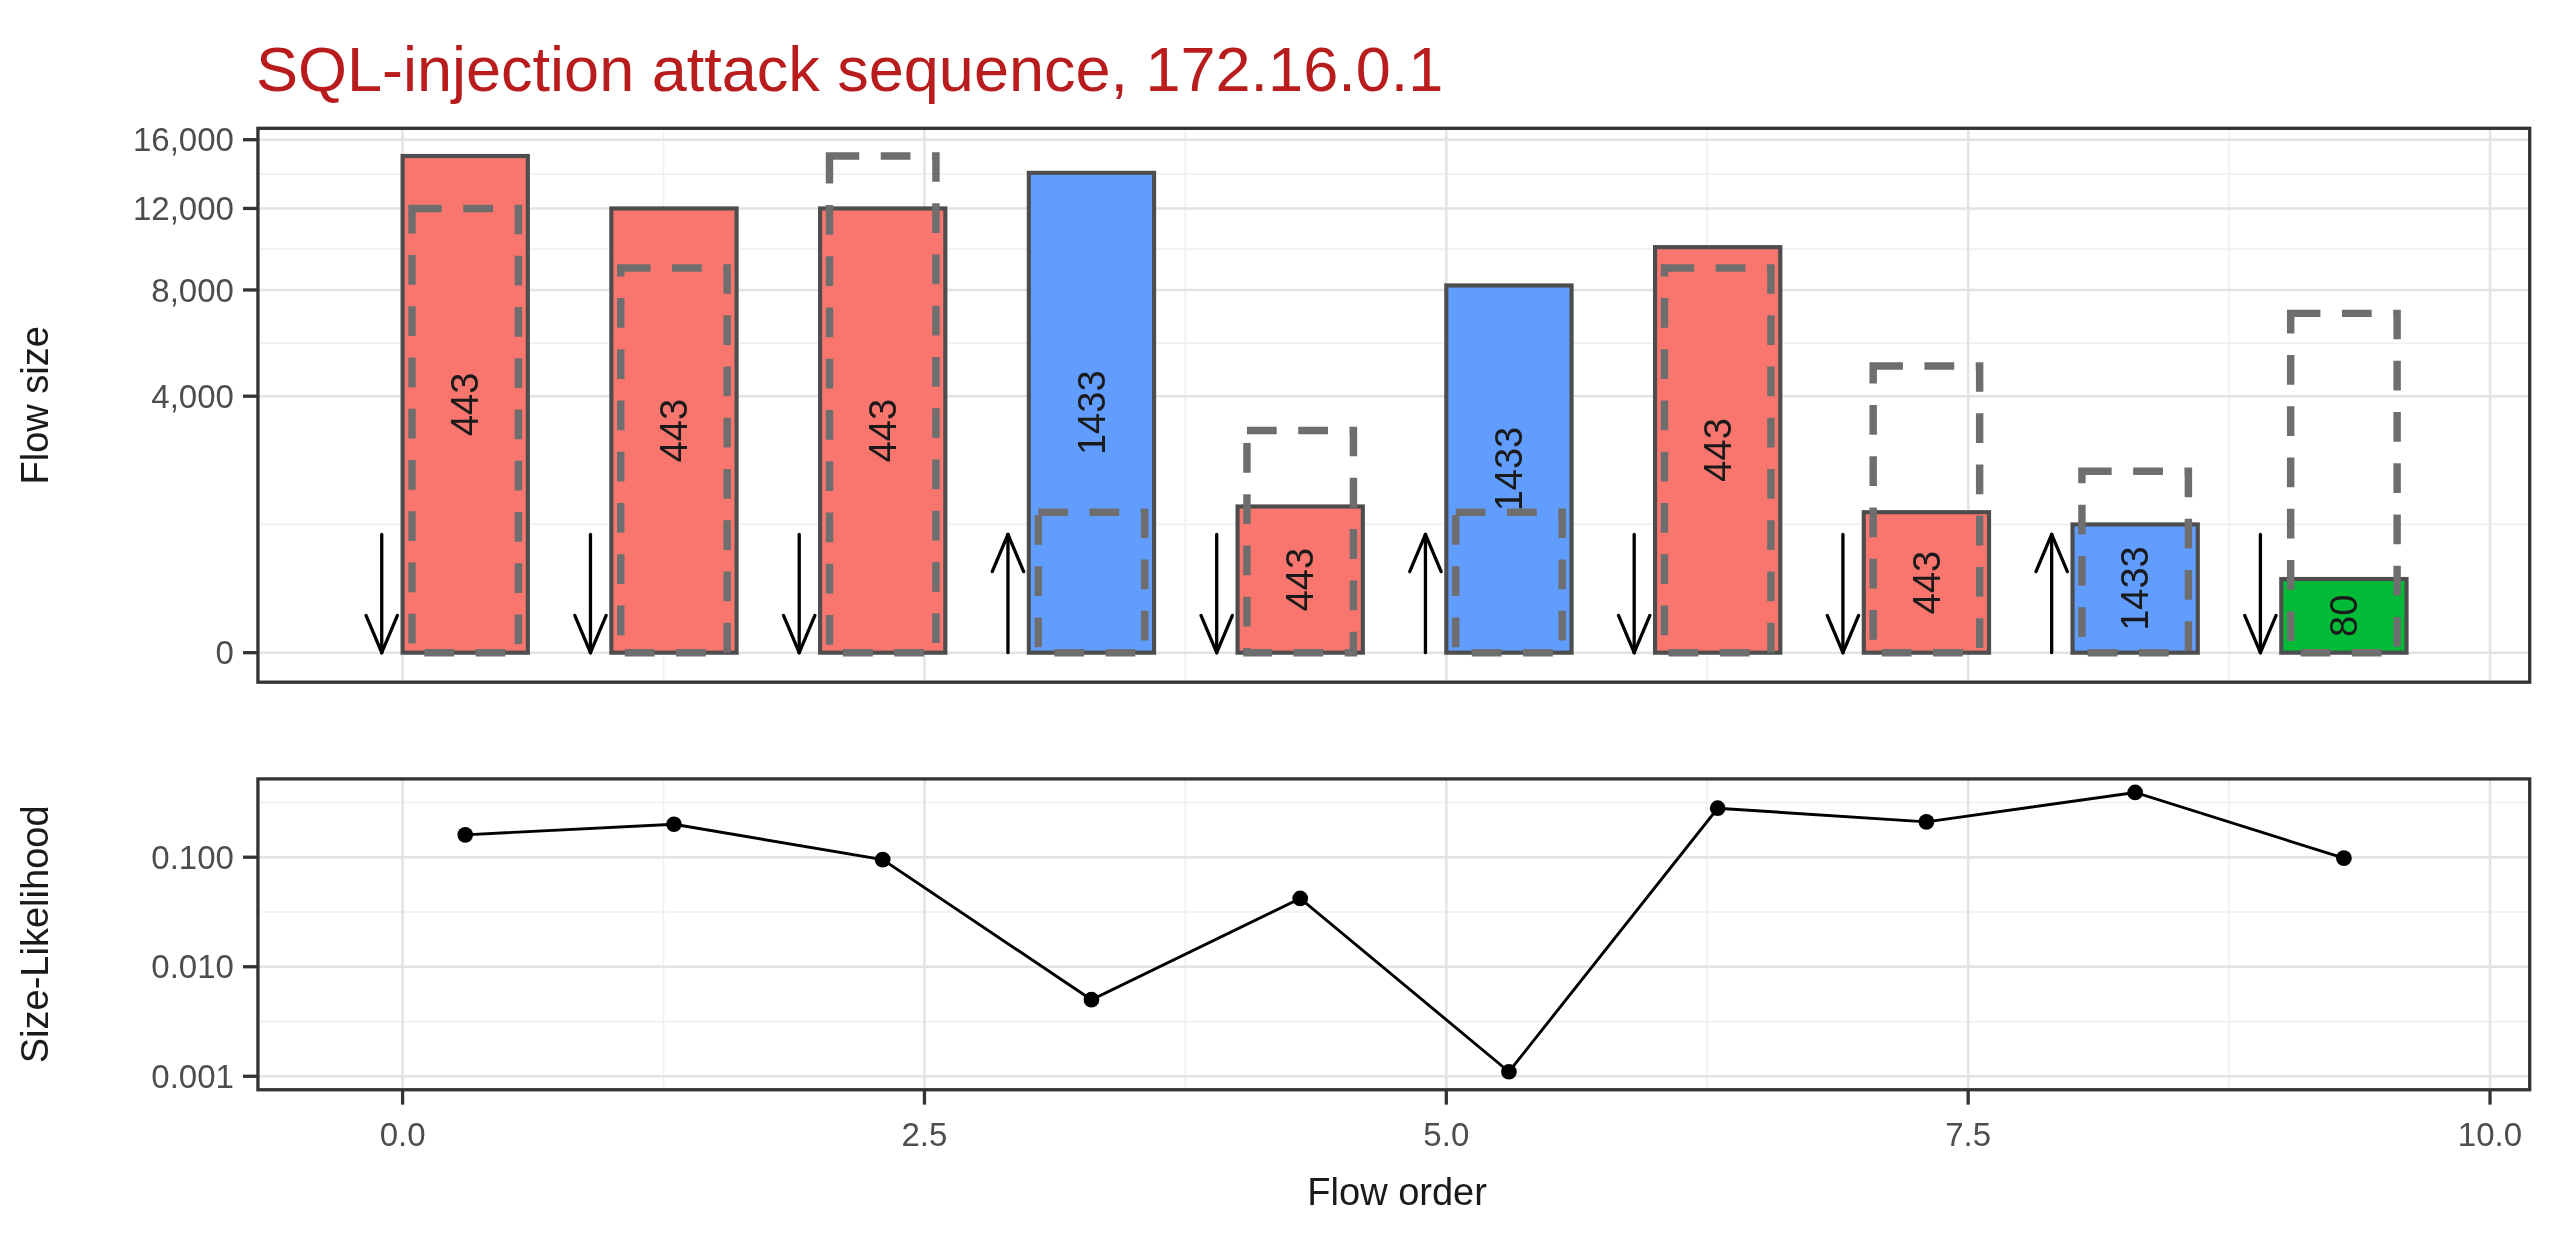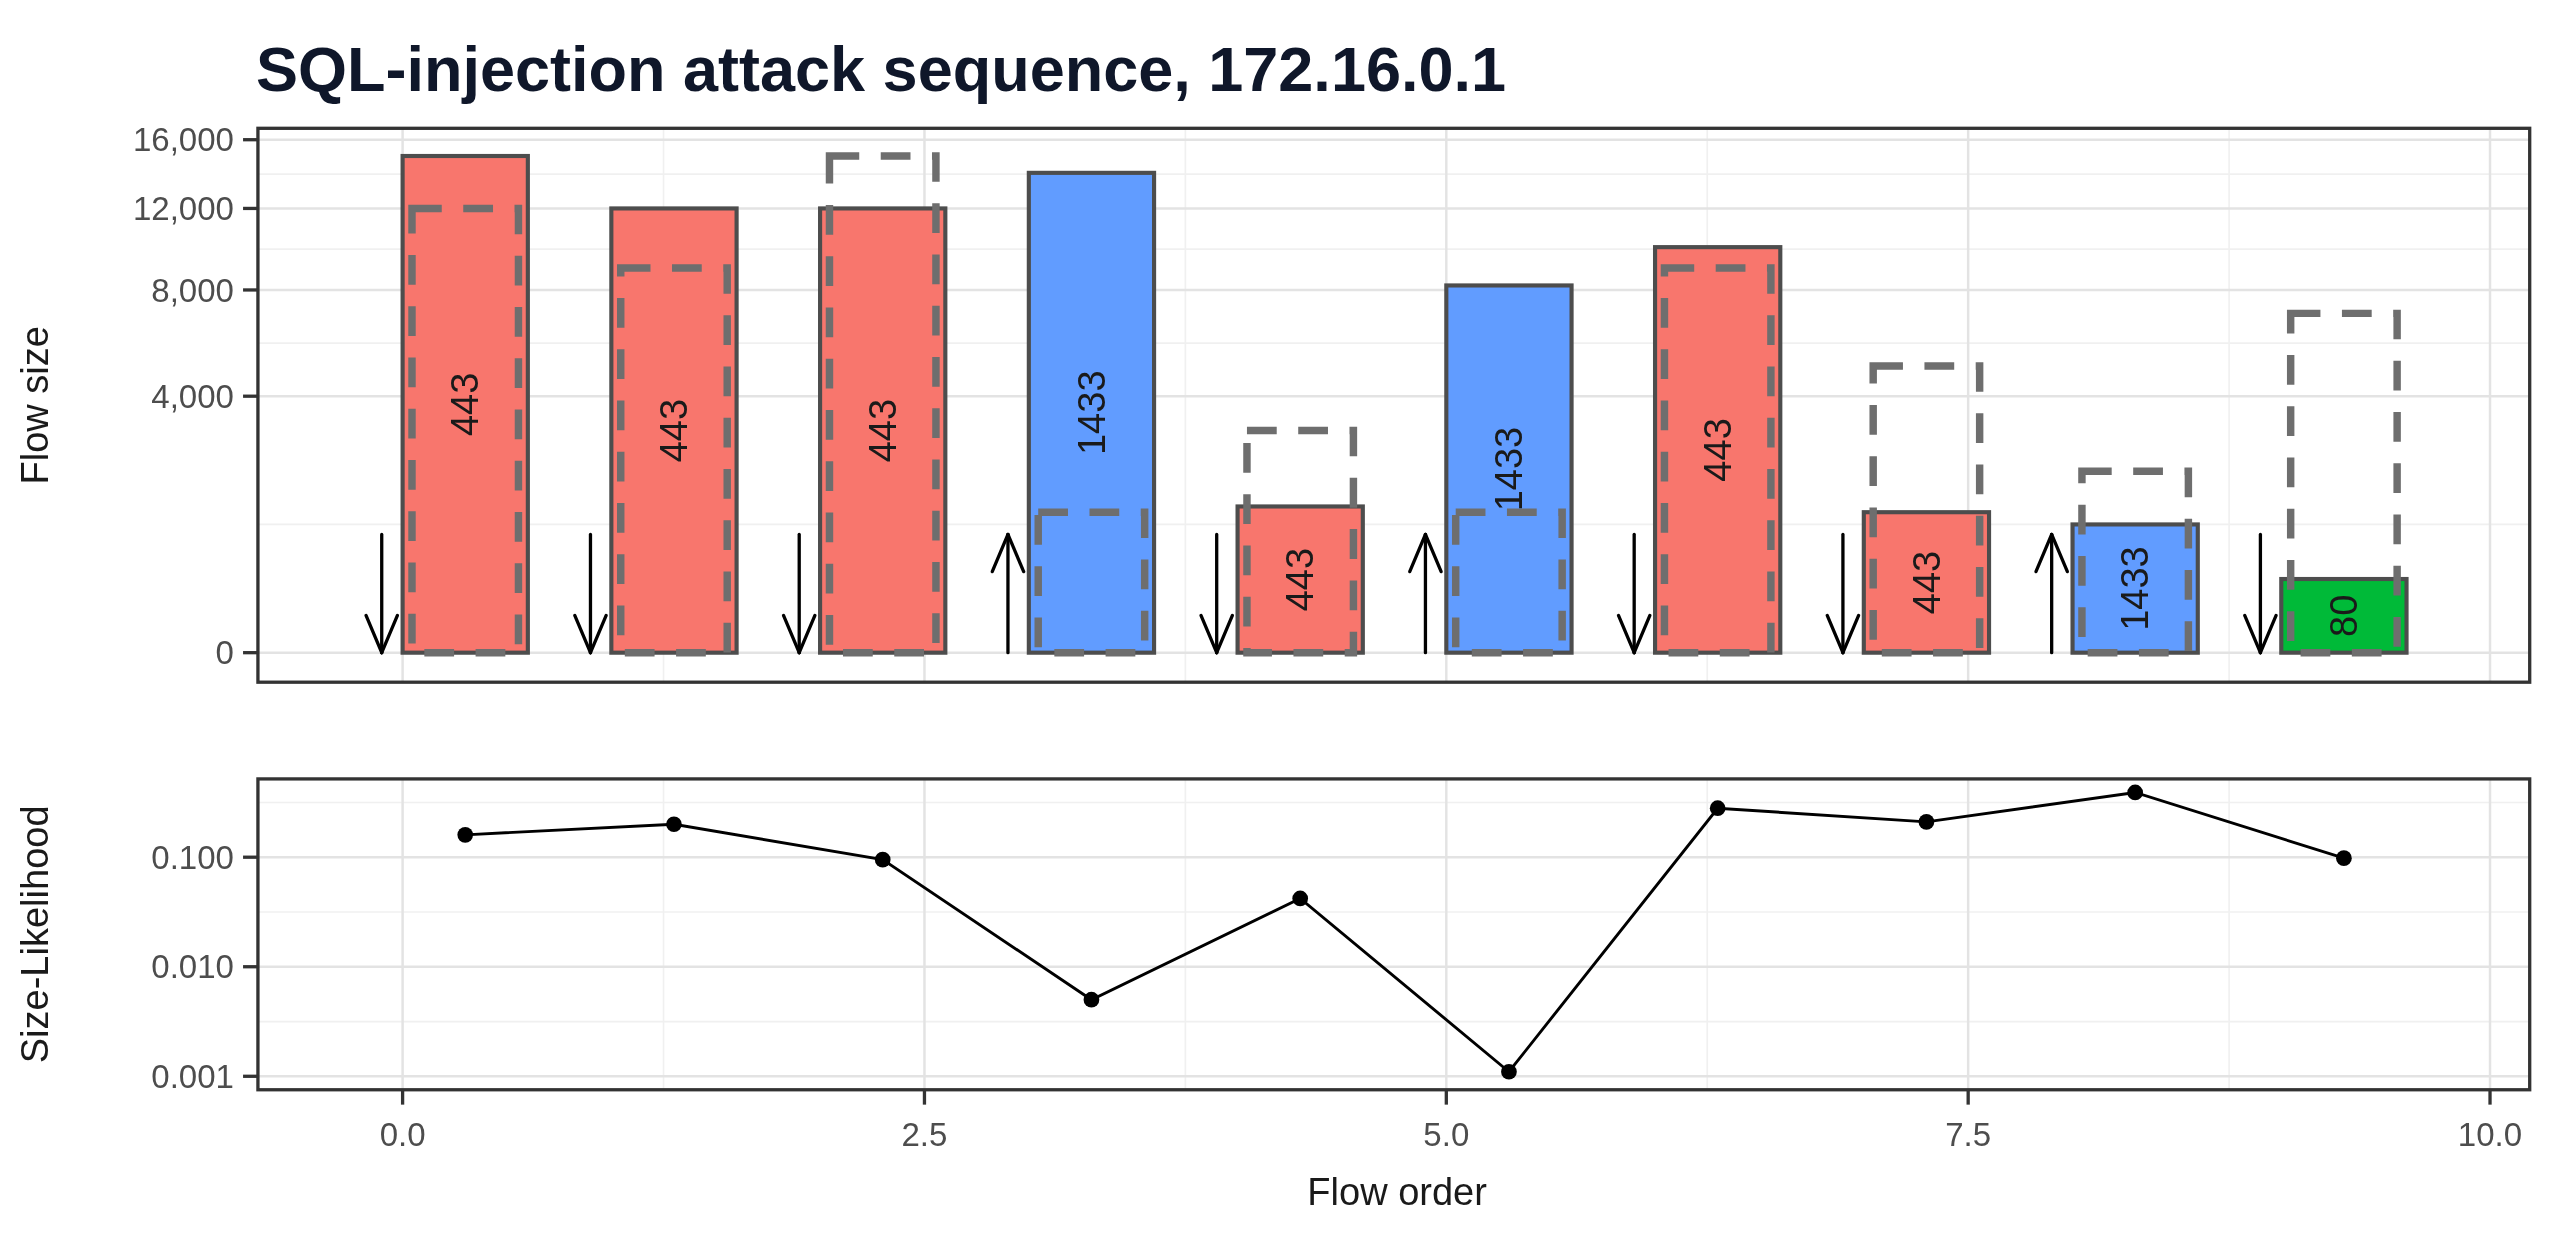--- a/index.html
+++ b/index.html
@@ -12,22 +12,22 @@
     width: 2576px;
     height: 1247px;
     background: #ffffff;
     overflow: hidden;
   }
   .plot-title {
     position: absolute;
     left: 256px;
     top: 33px;
     font-size: 63px;
-    font-weight: 700;
-    color: #0f172a;
+    font-weight: 400;
+    color: #b91c1c;
     letter-spacing: 0px;
     white-space: nowrap;
   }
   svg text {
     font-family: "Liberation Sans", sans-serif;
   }
 </style>
 </head>
 <body>
 

